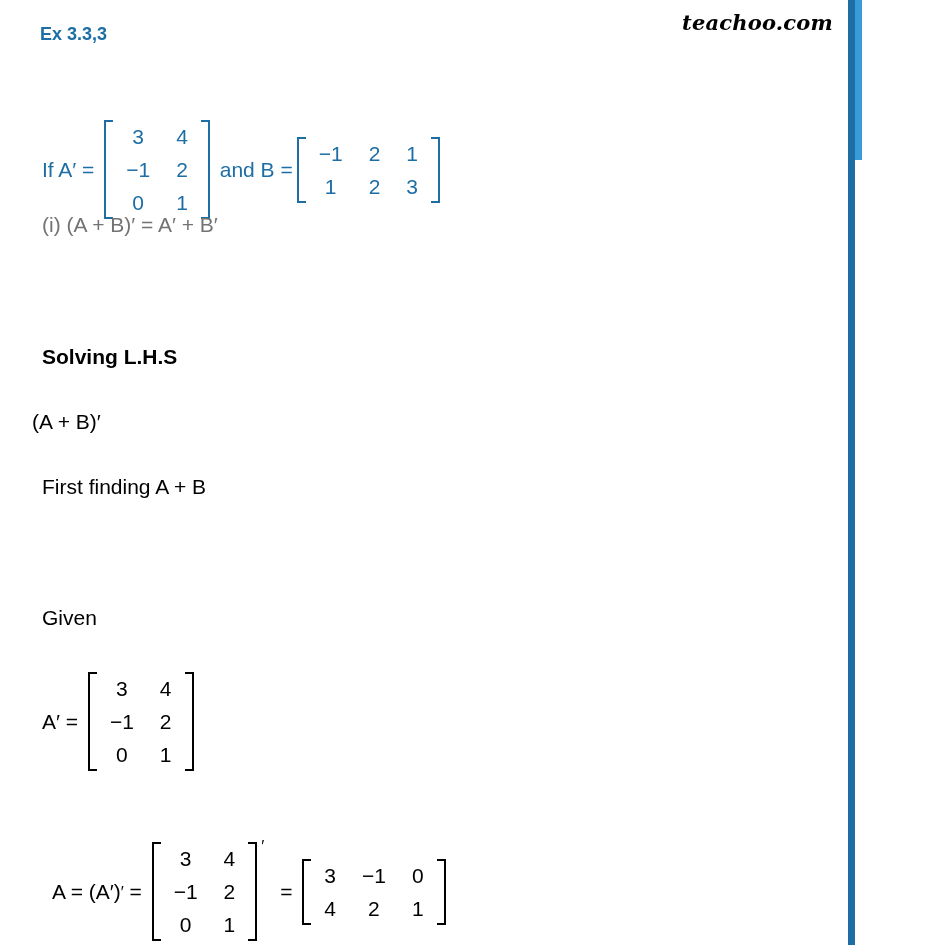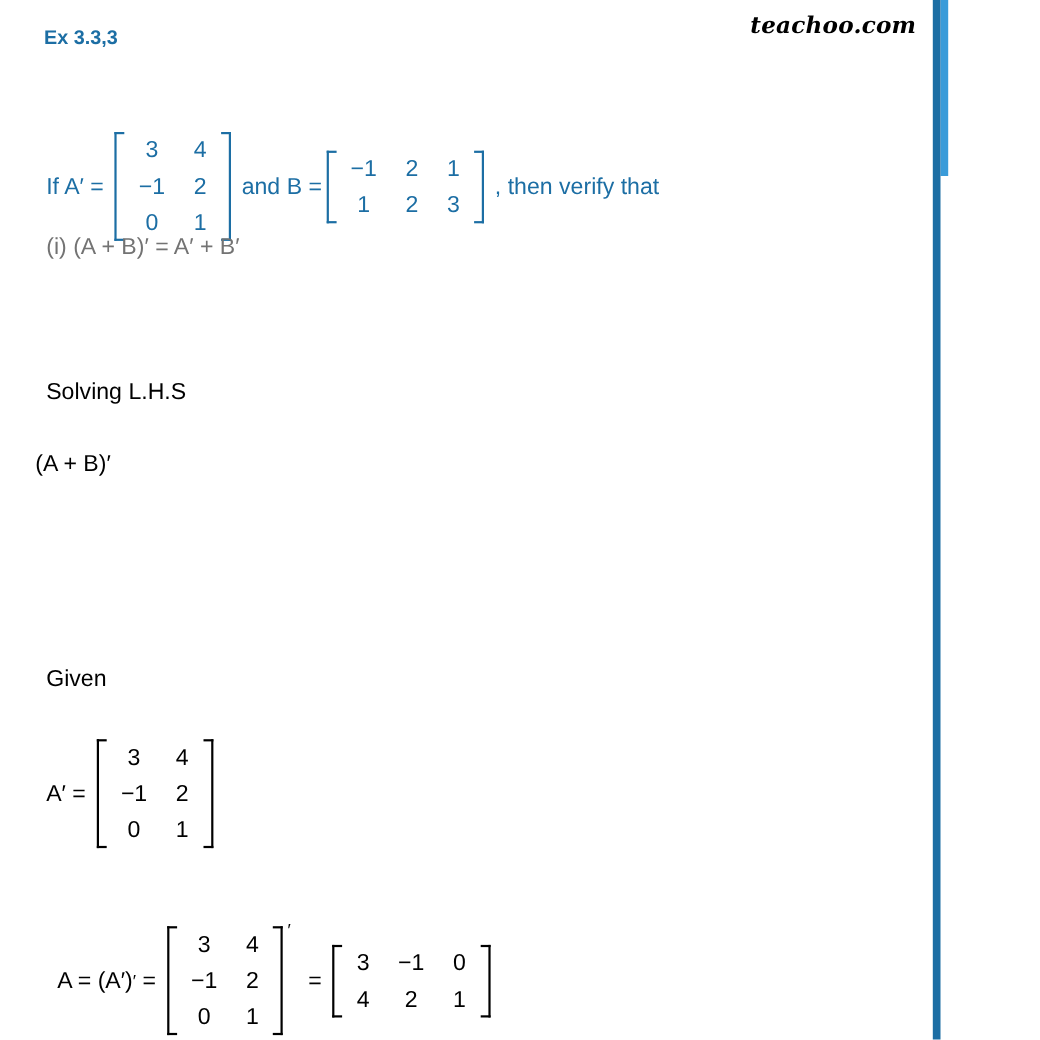--- a/index.html
+++ b/index.html
@@ -77,21 +77,21 @@
   }
   .q-sub {
     left: 42px;
     top: 213px;
     color: #737373;
   }
   .blk {
     color: #000000;
   }
   .bold {
-    font-weight: normal;
+    font-weight: bold;
   }
   
   .matrix {
     display: inline-flex;
     align-items: center;
     vertical-align: middle;
     margin: 0 4px;
   }
   .bracket {
     display: inline-block;
@@ -208,29 +208,29 @@
           <span class="mtx-cell">1</span>
           <span class="mtx-cell">2</span>
           <span class="mtx-cell">3</span>
         </span>
       </span>
       <span class="bracket right">
           <span></span>
         </span>
     </span>
 
-    <span class="txt"> , then verify that</span>
   </div>
 
   <div class="line q-sub">(i) (A + B)′ = A′ + B′</div>
 
   <div class="line bold blk" style="left:42px; top:345px;">Solving L.H.S</div>
 
   <div class="line blk" style="left:32px; top:410px;">(A + B)′</div>
 
+  <div class="line blk" style="left:42px; top:475px;">First finding A + B</div>
 
   <div class="line blk" style="left:42px; top:606px;">Given</div>
 
   <div class="line blk" style="left:42px; top:672px;">
     <span class="txt">A′ = </span>
     <span class="matrix">
       <span class="bracket left">
           <span></span>
         </span>
       <span class="mtx-body">

